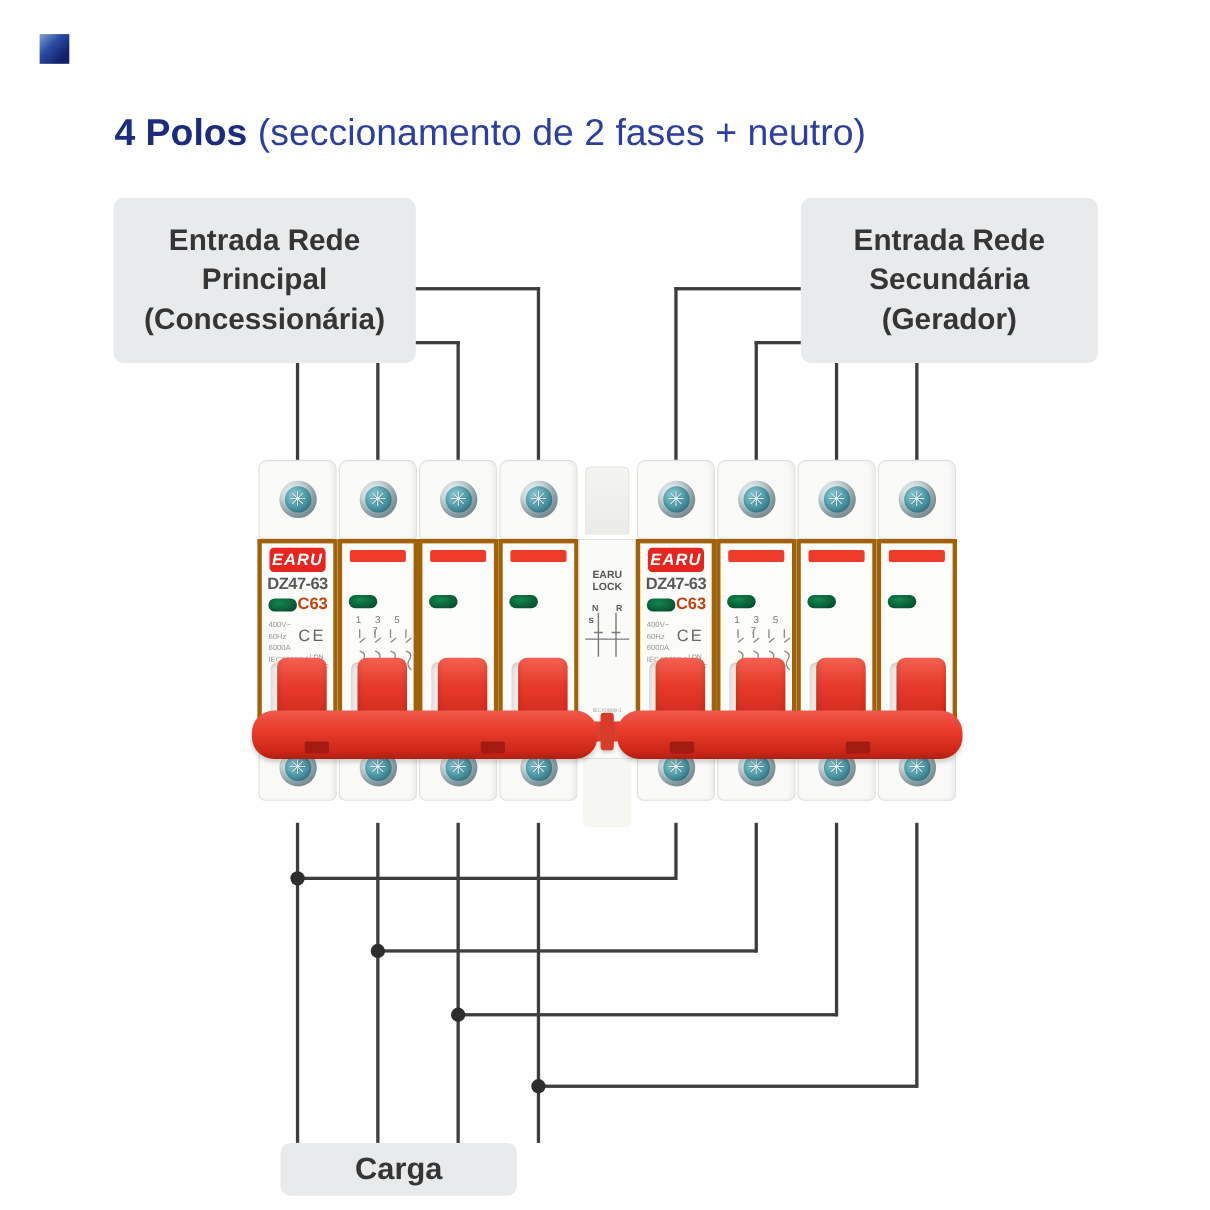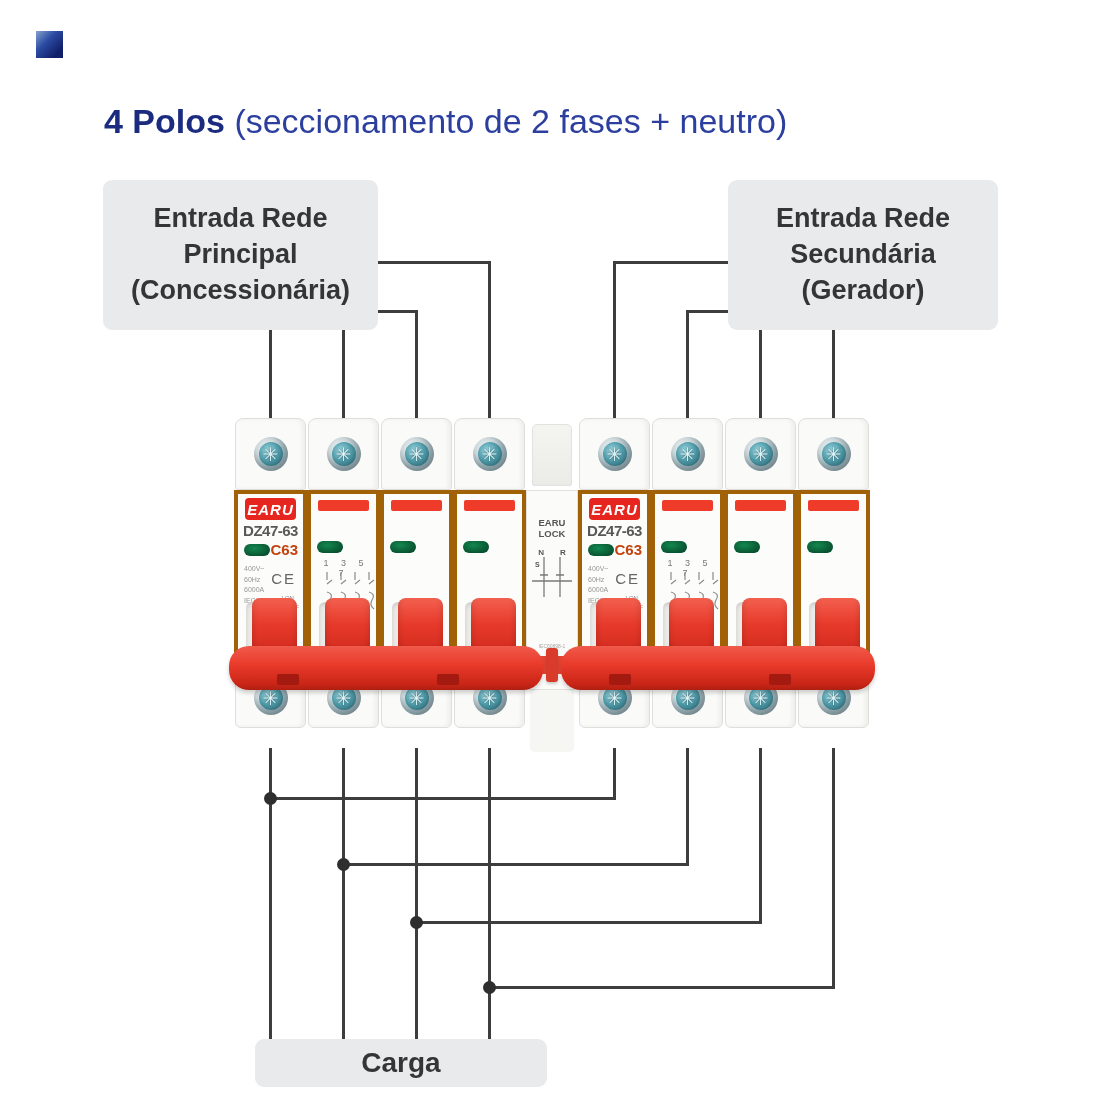--- a/index.html
+++ b/index.html
@@ -20,21 +20,21 @@
   .subtitle { position:absolute; left:104px; top:102px; font-size:34px; color:#2c3f9f; white-space:nowrap; }
   .subtitle .b { font-weight:bold; color:#1b2b7f;text-align:center; }
   
   .label-box {
     position:absolute; background:#e8eaec; border-radius:9px;
     display:flex; align-items:center; justify-content:center; text-align:center;
     font-weight:bold; color:#353535; white-space:pre-line;
   }
   .box-main      { left:103px; top:180px; width:275px; height:150px; font-size:27px; line-height:1.33; }
   .box-secondary { left:728px; top:180px; width:270px; height:150px; font-size:27px; line-height:1.33; }
-  .box-load      { left:255px; top:1039px; width:292px; height:48px; font-size:28px; }
+  .box-load      { left:255px; top:1039px; width:215px; height:48px; font-size:28px; }
   
   .w { position:absolute; background:#3d3d3d; z-index:0; }
   .wv { width:3px; } .wh { height:3px; }
   .dot { position:absolute; width:13px; height:13px; border-radius:50%; background:#2e2e2e; z-index:2; }
   
   .device { position:absolute; left:234px; top:418px; width:636px; height:334px; display:flex; z-index:1; }
   .group { position:relative; width:292px; display:flex; }
   .interlock-wrap { position:relative; width:52px; display:flex; flex-direction:column; }
   .module { position:relative; width:73px; display:flex; flex-direction:column; }
   .term {

